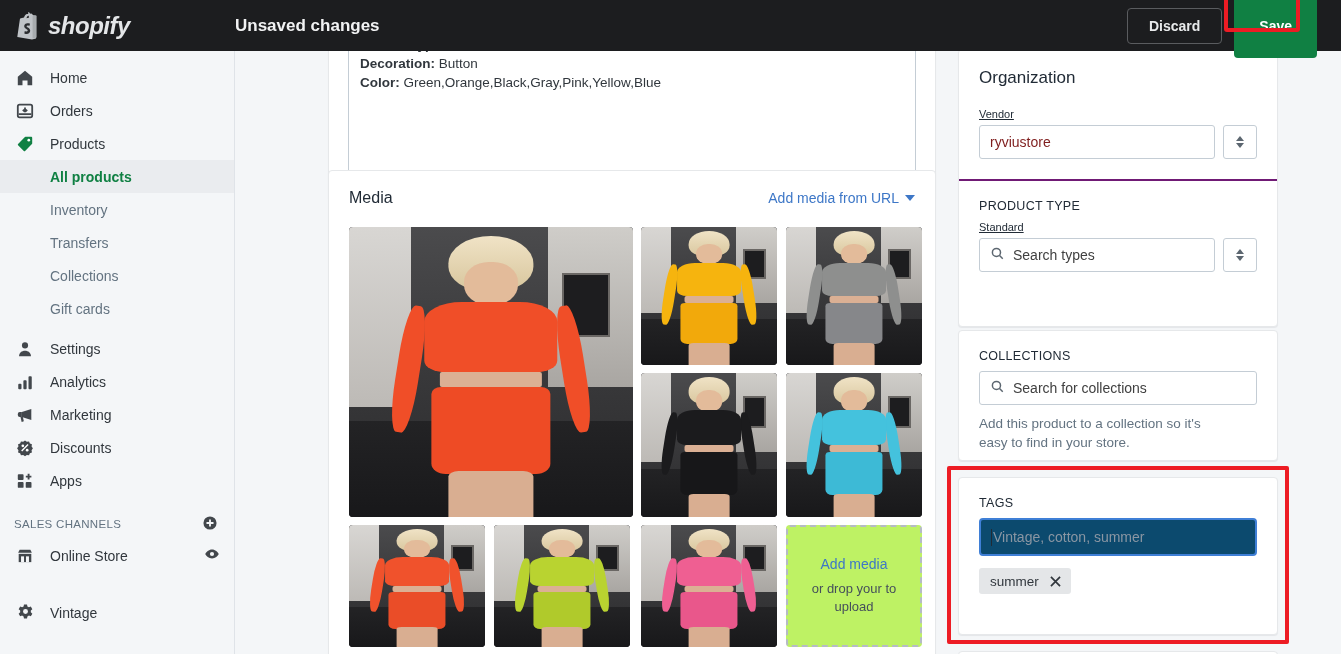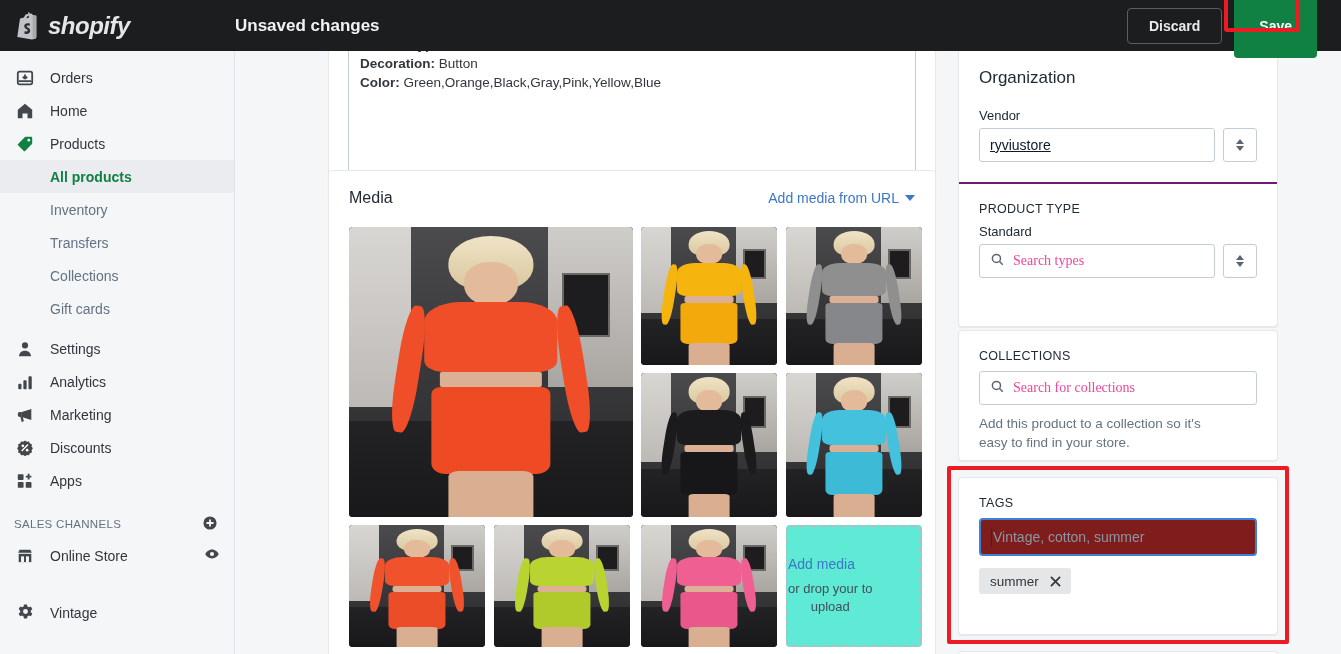--- a/index.html
+++ b/index.html
@@ -214,23 +214,23 @@
   .ph .legs {
     position: absolute; left: 50%; transform: translateX(-50%);
     top: 84%; width: 30%; height: 16%;
     background: #d9ae91; border-radius: 12% 12% 0 0;
   }
 
   .dropzone {
     position: absolute;
     border: 2px dashed #b6bcc4;
     border-radius: 4px;
-    background: #5eead4;
+    background: #bef264;
     display: flex; flex-direction: column;
-    align-items: flex-start; justify-content: center;
+    align-items: center; justify-content: center;
     cursor: pointer;
   }
   .dz-link { font-size: 14px; color: #3d77c7; margin-bottom: 8px; }
   .dz-sub {
     font-size: 13px; color: #454f5b;
     text-align: center; line-height: 18px;
   }
 
   
   .rpanel {
@@ -238,37 +238,37 @@
     width: 320px;
   }
   .card-org {
     position: absolute; left: 0; top: -2px;
     width: 320px; height: 278px;
     padding: 0;
   }
   .org-sec { padding: 18px 20px 20px 20px; }
   .org-sec + .org-sec { border-top: 2px solid #701a75; }
   .org-title { font-size: 17px; color: #212b36; margin-bottom: 20px; }
-  .f-label { font-size: 13px; color: #212b36; margin-bottom: 5px; }
+  .f-label { font-size: 11px; color: #212b36; margin-bottom: 5px; text-decoration: underline; }
   .f-caps {
     font-size: 12.5px; color: #212b36;
     letter-spacing: 0.3px; margin-bottom: 8px;
   }
   .f-row { display: flex; align-items: center; gap: 8px; }
   .inp {
     flex: 1 1 auto; height: 34px;
     border: 1px solid #c4cdd5; border-radius: 3px;
     background: #ffffff;
     display: flex; align-items: center;
     padding: 0 10px; gap: 8px;
     font-size: 14px; color: #31373d;
     cursor: text;
   }
-  .inp .val { color: #0f172a; text-decoration: underline; }
-  .inp .plc { color: #ec4899; font-family: Liberation Serif, serif; }
+  .inp .val { color: #7f1d1d; }
+  .inp .plc { color: #404040; }
   .stepper {
     width: 34px; height: 34px; flex: none;
     border: 1px solid #c4cdd5; border-radius: 3px;
     background: #ffffff;
     display: flex; flex-direction: column;
     align-items: center; justify-content: center;
     gap: 2px; cursor: pointer;
   }
   .tri-up {
     width: 0; height: 0;
@@ -290,21 +290,21 @@
   
   .hl-tags {
     position: absolute; left: -11px; top: 215px;
     width: 342px; height: 178px;
     border: 4px solid #ed1c24; border-radius: 2px;
     pointer-events: none;
   }
   .tags-input {
     height: 38px;
     border: 2px solid #3f7fd6; border-radius: 4px;
-    background: #7f1d1d;
+    background: #0c4a6e;
     display: flex; align-items: center;
     padding: 0 10px; cursor: text;
   }
   .caret {
     width: 1px; height: 17px; background: #212b36;
     margin-right: 1px;
   }
   .tags-plc { font-size: 14px; color: #8a96a3; }
   .chip {
     display: inline-flex; align-items: center;
@@ -344,35 +344,35 @@
         <div class="hl-save"></div>
       </div>
     </div>
   </div>
 
   <div class="sidebar">
 
     <div class="nav-item">
       <span class="nav-icon">
         <svg width="18" height="18" viewBox="0 0 20 20">
+            <path d="M10 2 2 8.6V18h5.2v-5.3h5.6V18H18V8.6z" fill="#42474c"></path>
+          </svg>
+      </span>
+      <span class="nav-label">Home</span>
+    </div>
+
+    <div class="nav-item">
+      <span class="nav-icon">
+        <svg width="18" height="18" viewBox="0 0 20 20">
           <rect x="2" y="3" width="16" height="14" rx="2" fill="none" stroke="#42474c" stroke-width="2"></rect>
           <path d="M10 6v5m0 0 2.4-2.4M10 11 7.6 8.6" stroke="#42474c" stroke-width="2" fill="none"></path>
           <path d="M3 13.5h14" stroke="#42474c" stroke-width="2"></path>
         </svg>
       </span>
       <span class="nav-label">Orders</span>
-    </div>
-
-    <div class="nav-item">
-      <span class="nav-icon">
-        <svg width="18" height="18" viewBox="0 0 20 20">
-            <path d="M10 2 2 8.6V18h5.2v-5.3h5.6V18H18V8.6z" fill="#42474c"></path>
-          </svg>
-      </span>
-      <span class="nav-label">Home</span>
     </div>
 
     <div class="nav-item">
       <span class="nav-icon">
         <svg width="18" height="18" viewBox="0 0 20 20">
           <path d="M10.6 2H17a1 1 0 0 1 1 1v6.4a1 1 0 0 1-.3.7l-7.6 7.6a1 1 0 0 1-1.4 0L2.3 11.3a1 1 0 0 1 0-1.4L9.9 2.3a1 1 0 0 1 .7-.3z" fill="#108043"></path>
           <circle cx="14.2" cy="5.8" r="1.5" fill="#ffffff"></circle>
         </svg>
       </span>
       <span class="nav-label">Products</span>

